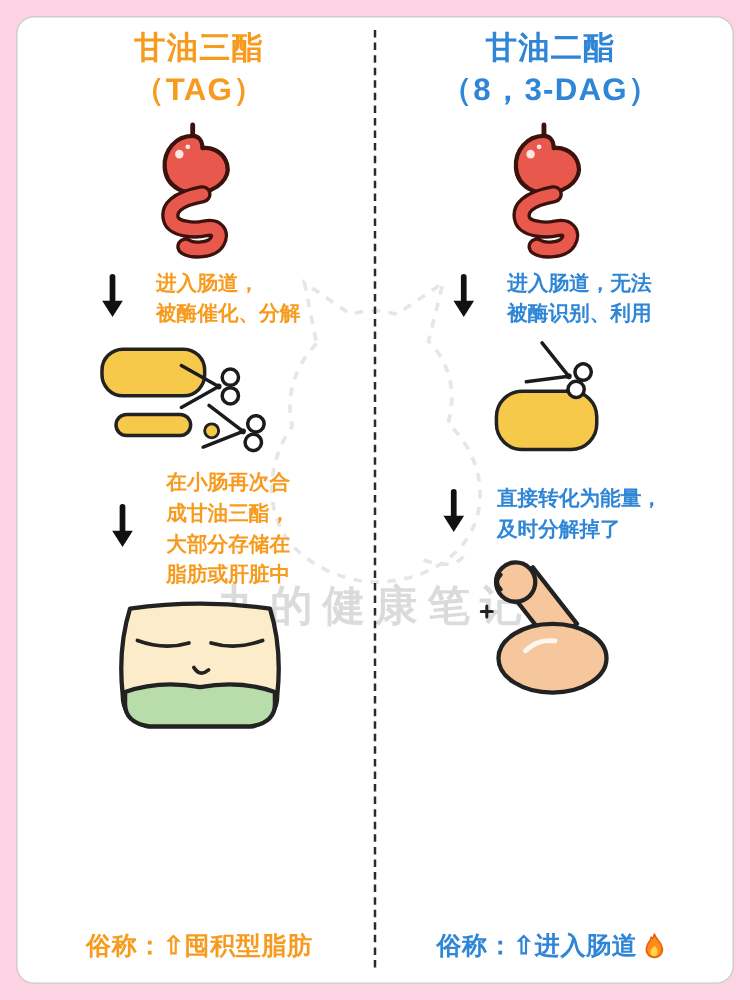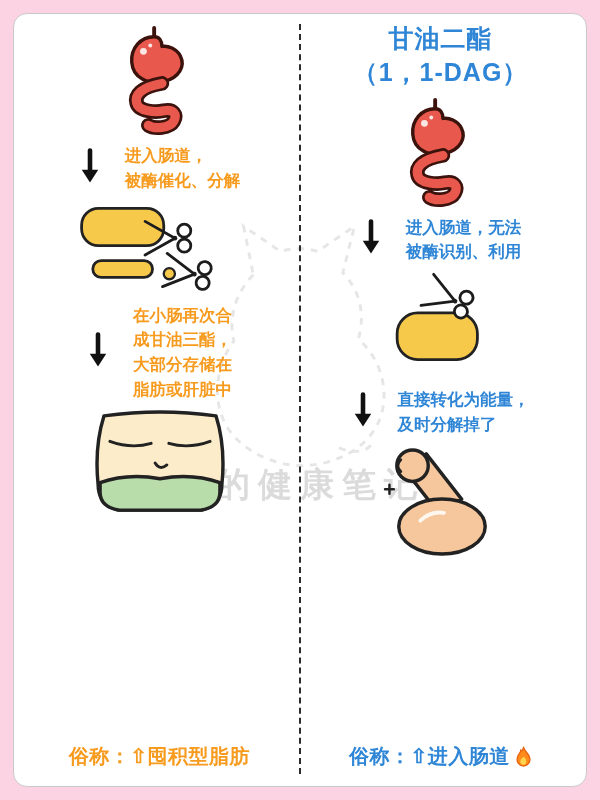--- a/index.html
+++ b/index.html
@@ -85,20 +85,24 @@
       <path d="M62,78 C44,96 36,122 42,146 C24,170 18,208 36,236 C56,266 96,276 116,274 C156,272 192,248 196,210 C199,182 186,158 170,144 C178,116 170,92 154,76 L166,28 L128,54 C116,50 102,50 90,54 L52,28 Z" fill="none" stroke="#e6e6e6" stroke-width="3" stroke-dasharray="7 7"></path>
       <path d="M150,256 q28,10 36,-8" fill="none" stroke="#e6e6e6" stroke-width="3" stroke-dasharray="7 7"></path>
     </svg>
   </div>
   <div class="watermark-text">九的健康笔记</div>
 
 
   <div class="columns">
 
     <div class="col left-col">
+      <div class="col-heading">
+        <div>甘油三酯</div>
+        <div>（TAG）</div>
+      </div>
 
       <div class="illus">
         <svg viewBox="0 0 100 115" width="98" height="112">
           <path d="M44,3 L44,14" stroke="#3c120d" stroke-width="4" stroke-linecap="round" fill="none"></path>
           <path d="M44,12 C30,12 20,24 21,38 C22,54 38,62 54,58 C70,54 76,42 71,32 C67,24 58,21 52,22 C52,16 49,12 44,12 Z" fill="#e8584c" stroke="#3c120d" stroke-width="3.5" stroke-linejoin="round"></path>
           <circle cx="33" cy="27" r="3.5" fill="#fff" opacity="0.85"></circle>
           <circle cx="40" cy="21" r="2" fill="#fff" opacity="0.85"></circle>
           <path d="M52,60 C30,64 24,72 26,80 C28,89 46,90 54,88 C64,86 68,92 64,99 C60,106 44,107 38,103" fill="none" stroke="#3c120d" stroke-width="15" stroke-linecap="round"></path>
           <path d="M52,60 C30,64 24,72 26,80 C28,89 46,90 54,88 C64,86 68,92 64,99 C60,106 44,107 38,103" fill="none" stroke="#e8584c" stroke-width="9.5" stroke-linecap="round"></path>
         </svg>
@@ -167,21 +171,21 @@
       <div class="caption">
         <span>俗称：⇧囤积型脂肪</span>
       </div>
     </div>
 
     <div class="divider"></div>
 
     <div class="col right-col">
       <div class="col-heading">
         <div>甘油二酯</div>
-        <div>（1，1-DAG）</div>
+        <div>（8，3-DAG）</div>
       </div>
 
       <div class="illus">
         <svg viewBox="0 0 100 115" width="98" height="112">
           <path d="M44,3 L44,14" stroke="#3c120d" stroke-width="4" stroke-linecap="round" fill="none"></path>
           <path d="M44,12 C30,12 20,24 21,38 C22,54 38,62 54,58 C70,54 76,42 71,32 C67,24 58,21 52,22 C52,16 49,12 44,12 Z" fill="#e8584c" stroke="#3c120d" stroke-width="3.5" stroke-linejoin="round"></path>
           <circle cx="33" cy="27" r="3.5" fill="#fff" opacity="0.85"></circle>
           <circle cx="40" cy="21" r="2" fill="#fff" opacity="0.85"></circle>
           <path d="M52,60 C30,64 24,72 26,80 C28,89 46,90 54,88 C64,86 68,92 64,99 C60,106 44,107 38,103" fill="none" stroke="#3c120d" stroke-width="15" stroke-linecap="round"></path>
           <path d="M52,60 C30,64 24,72 26,80 C28,89 46,90 54,88 C64,86 68,92 64,99 C60,106 44,107 38,103" fill="none" stroke="#e8584c" stroke-width="9.5" stroke-linecap="round"></path>

